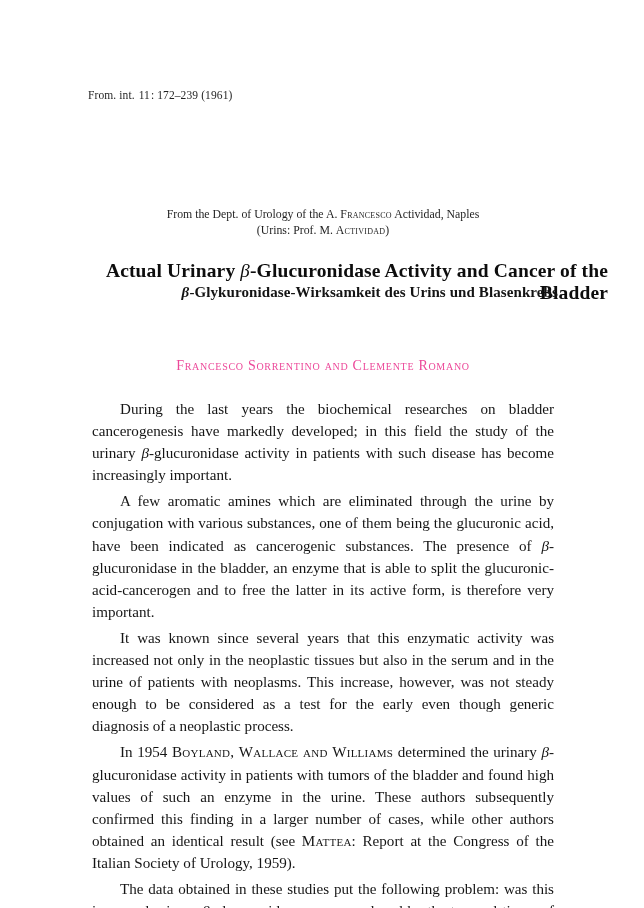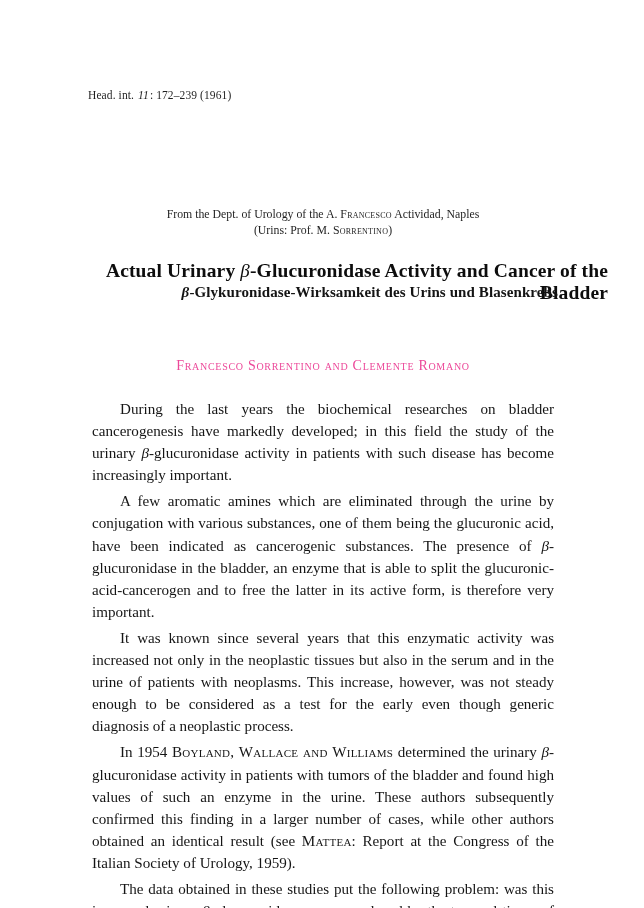--- a/index.html
+++ b/index.html
@@ -26,21 +26,20 @@
   .journal-ref {
     position: absolute;
     left: 88px;
     top: 89px;
     font-size: 11.5px;
     letter-spacing: 0.1px;
     color: #1f1f1f;
     white-space: nowrap;
   }
   .journal-ref .vol {
-    font-style: italic;
     padding: 0 1px;
   }
   .affiliation {
     position: absolute;
     left: 88px;
     top: 206px;
     width: 470px;
     text-align: center;
     font-size: 11.8px;
     line-height: 16px;
@@ -113,26 +112,26 @@
   .body-text i {
     font-style: italic;
   }
 </style>
 </head>
 <body>
 
 <div class="page">
 
   <div class="journal-ref">
-    <span>Head. int. </span><span class="vol">11</span><span>: 172–239 (1961)</span>
+    <span>From. int. </span><span class="vol">11</span><span>: 172–239 (1961)</span>
   </div>
 
   <div class="affiliation">
     <div><span>From the Dept. of Urology of the A. </span><span class="smallcaps">Francesco</span><span> Actividad, Naples</span></div>
-    <div><span>(Urins: Prof. M. </span><span class="smallcaps">Sorrentino</span><span>)</span></div>
+    <div><span>(Urins: Prof. M. </span><span class="smallcaps">Actividad</span><span>)</span></div>
   </div>
 
   <h1 class="title"><span>Actual Urinary </span><span class="beta">β</span><span>-Glucuronidase Activity and Cancer of the Bladder</span></h1>
 
   <div class="subtitles">
     <div><span class="beta">β</span><span>-Glykuronidase-Wirksamkeit des Urins und Blasenkrebs</span></div>
   </div>
 
   <div class="authors">Francesco Sorrentino and Clemente Romano</div>
 

